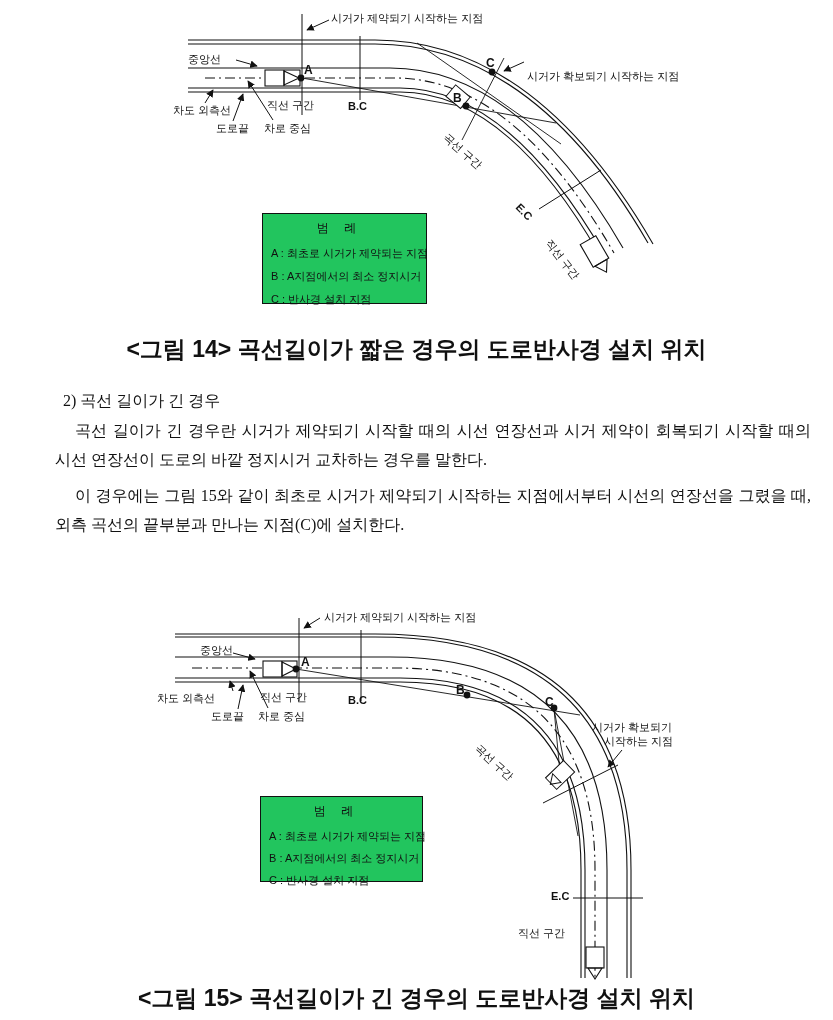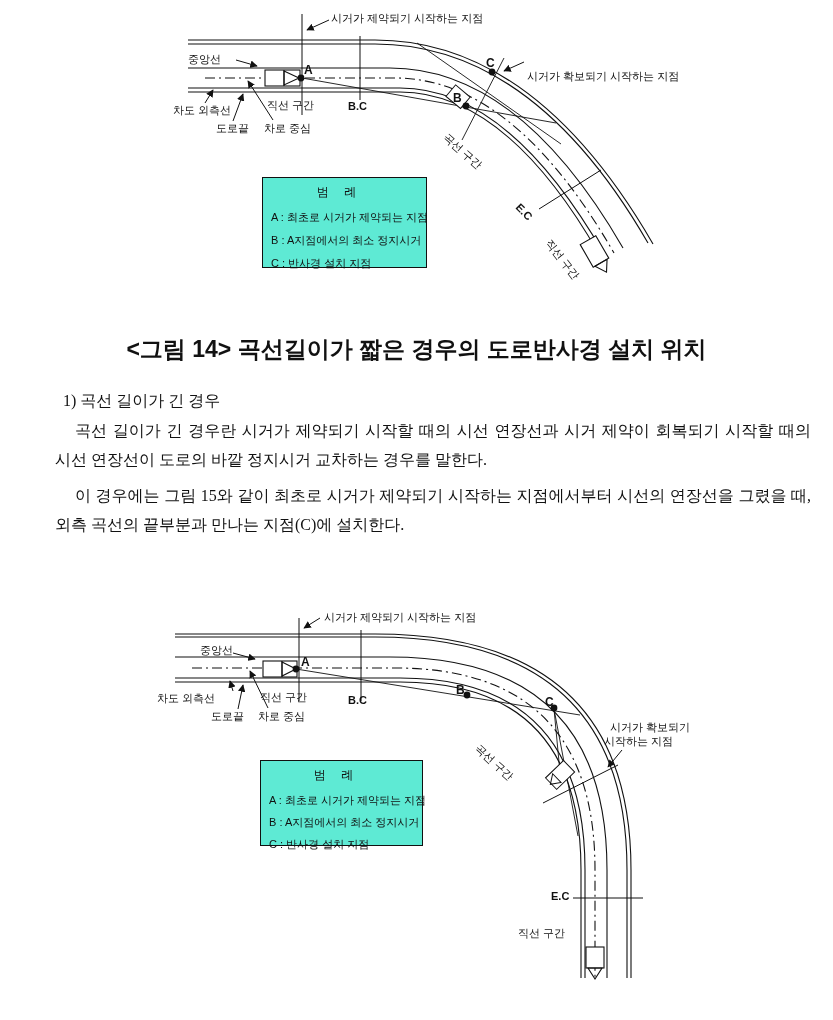--- a/index.html
+++ b/index.html
@@ -5,21 +5,21 @@
   html,body{margin:0;padding:0;background:#e8e8e8;}
   .page{position:relative;width:833px;height:1020px;background:#ffffff;margin:0 auto;overflow:hidden;
         font-family:"Liberation Sans",sans-serif;color:#111;}
   .fig{position:absolute;left:0;width:828px;}
   .fig svg{position:absolute;left:0;top:0;}
   .lbl{position:absolute;font-size:11px;line-height:13px;color:#111;white-space:nowrap;
        font-family:"Liberation Sans",sans-serif;}
   .lbl.pt{font-weight:700;font-size:12px;}
   .lbl.bold{font-weight:700;}
   .lbl.rot{transform-origin:left top;}
-  .legend{position:absolute;border:1.4px solid #111;background:#5eead4;box-sizing:border-box;padding:4px 10px 0 0;}
+  .legend{position:absolute;border:1.4px solid #111;background:#22c55e;box-sizing:border-box;padding:4px 10px 0 0;margin-top:36px;}
   .legend .lg-title{text-align:center;font-size:12px;letter-spacing:6px;margin:2px 0 5px 0;font-weight:400;}
   .legend .lg-item{font-size:11px;line-height:23px;padding-left:8px;white-space:nowrap;}
   .caption{position:absolute;width:833px;text-align:center;font-size:23px;font-weight:700;
            font-family:"Liberation Sans",sans-serif;color:#111;}
   .bodytext{position:absolute;left:55px;top:386px;width:756px;
             font-family:"Liberation Serif",serif;font-size:16px;line-height:29px;color:#111;}
   .bodytext .hd{margin:0 0 1px 0;text-indent:8px;}
   .bodytext p.para{margin:0 0 7px 0;text-align:justify;text-indent:20px;word-break:keep-all;}
 </style>
 </head>
@@ -98,21 +98,21 @@
       <div class="lg-title">범  례</div>
       <div class="lg-item">A : 최초로 시거가 제약되는 지점</div>
       <div class="lg-item">B : A지점에서의 최소 정지시거</div>
       <div class="lg-item">C : 반사경 설치 지점</div>
     </div>
   </div>
 
   <div class="caption" style="top:334px;">&lt;그림 14&gt; 곡선길이가 짧은 경우의 도로반사경 설치 위치</div>
 
   <div class="bodytext">
-    <p class="hd">1) 곡선 길이가 긴 경우</p>
+    <p class="hd">2) 곡선 길이가 긴 경우</p>
     <p class="para">곡선 길이가 긴 경우란 시거가 제약되기 시작할 때의 시선 연장선과 시거 제약이 회복되기 시작할 때의 시선 연장선이 도로의 바깥 정지시거 교차하는 경우를 말한다.</p>
     <p class="para">이 경우에는 그림 15와 같이 최초로 시거가 제약되기 시작하는 지점에서부터 시선의 연장선을 그렸을 때, 외측 곡선의 끝부분과 만나는 지점(C)에 설치한다.</p>
   </div>
 
   <div class="fig" style="top:600px;height:384px;">
     <svg width="833" height="384" viewBox="600 600 833 384" style="left:-600px;"></svg>
     <svg width="833" height="384" viewBox="0 600 833 384">
       <defs>
         <marker id="arw15" viewBox="0 0 10 10" refX="9" refY="5" markerWidth="7.5" markerHeight="7.5" orient="auto">
           <path d="M0,0 L10,5 L0,10 z" fill="#111"></path>
@@ -159,21 +159,21 @@
         <line x1="622" y1="750" x2="608" y2="767" marker-end="url(#arw15)"></line>
       </g>
       <g fill="#111">
         <circle cx="296" cy="669" r="3.4"></circle>
         <circle cx="467" cy="695" r="3.4"></circle>
         <circle cx="554" cy="708" r="3.4"></circle>
       </g>
     </svg>
 
     <div class="lbl" style="left:324px;top:11px;">시거가 제약되기 시작하는 지점</div>
-    <div class="lbl" style="left:610px;top:121px;">시거가 확보되기</div>
+    <div class="lbl" style="left:592px;top:121px;">시거가 확보되기</div>
     <div class="lbl" style="left:604px;top:135px;">시작하는 지점</div>
     <div class="lbl" style="left:200px;top:44px;">중앙선</div>
     <div class="lbl" style="left:157px;top:92px;">차도 외측선</div>
     <div class="lbl" style="left:211px;top:110px;">도로끝</div>
     <div class="lbl" style="left:258px;top:110px;">차로 중심</div>
     <div class="lbl" style="left:260px;top:91px;">직선 구간</div>
     <div class="lbl bold" style="left:348px;top:94px;">B.C</div>
     <div class="lbl rot" style="left:481px;top:142px;transform:rotate(42deg);">곡선 구간</div>
     <div class="lbl bold" style="left:551px;top:290px;">E.C</div>
     <div class="lbl" style="left:518px;top:327px;">직선 구간</div>
@@ -182,14 +182,15 @@
     <div class="lbl pt" style="left:545px;top:96px;">C</div>
 
     <div class="legend" style="left:260px;top:160px;width:163px;height:86px;">
       <div class="lg-title">범  례</div>
       <div class="lg-item" style="line-height:22px;">A : 최초로 시거가 제약되는 지점</div>
       <div class="lg-item" style="line-height:22px;">B : A지점에서의 최소 정지시거</div>
       <div class="lg-item" style="line-height:22px;">C : 반사경 설치 지점</div>
     </div>
   </div>
 
+  <div class="caption" style="top:983px;">&lt;그림 15&gt; 곡선길이가 긴 경우의 도로반사경 설치 위치</div>
 
 </div>
 
 </body></html>

